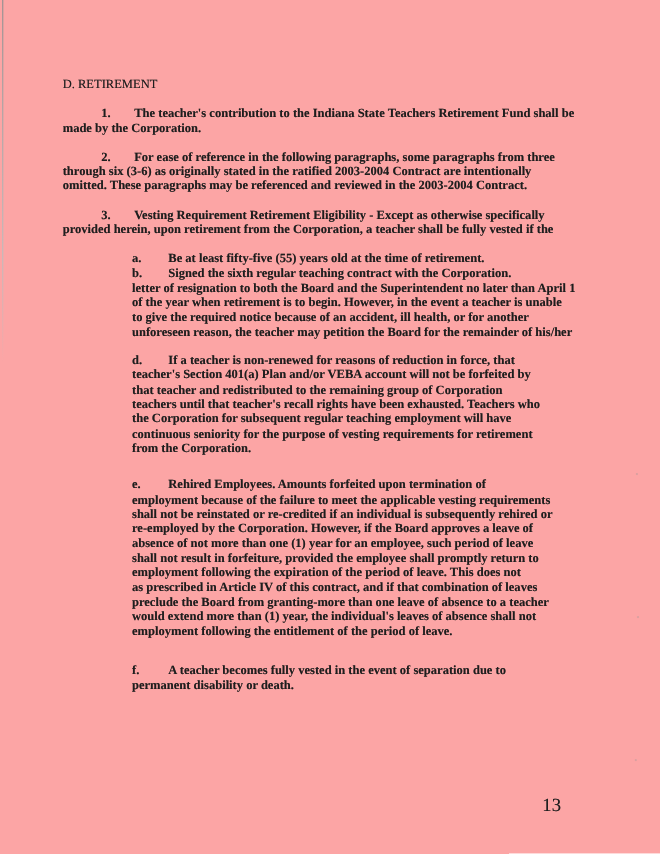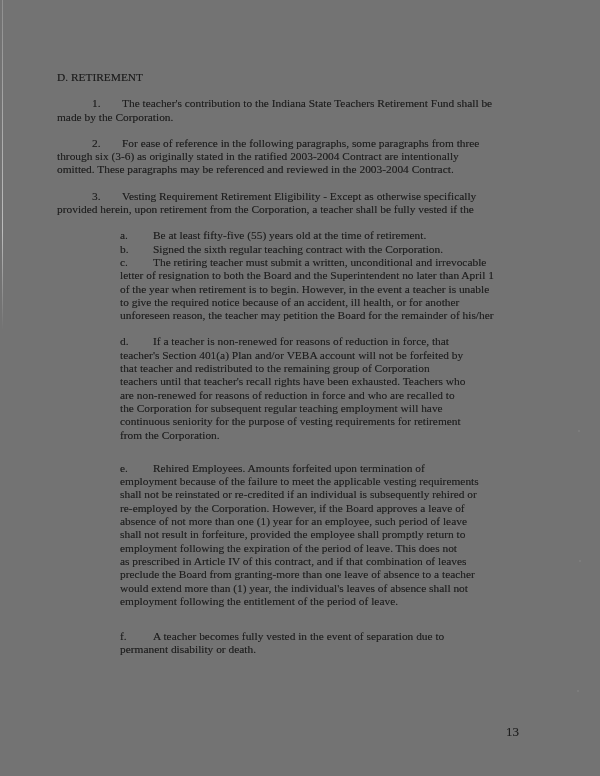--- a/index.html
+++ b/index.html
@@ -4,21 +4,21 @@
 <style>
   html, body {
     margin: 0;
     padding: 0;
     background: #ffffff;
   }
   .page {
     position: relative;
     width: 600px;
     height: 776px;
-    background: #737373;
+    background: #fca5a5;
     overflow: hidden;
     font-family: "Liberation Serif", "DejaVu Serif", serif;
     font-size: 11.4px;
     line-height: 13.3px;
     color: #1e1e1e;
   }
   
   .scan-line {
     position: absolute;
     left: 2px;
@@ -34,20 +34,21 @@
     top: 71px;
     width: 492px;
   }
   .heading {
     margin: 0 0 13px 0;
     white-space: nowrap;
     text-shadow: 0 0 0.5px rgba(30,30,30,0.5);
   }
   .para {
     margin-top: 13px;
+    font-weight: bold;
   }
   .para.tight {
     margin-top: 0;
   }
   .para.lettered {
     margin-left: 63px;
   }
   .para-e { margin-top: 20px; }
   .para-f { margin-top: 22px; }
   .pline {
@@ -58,23 +59,23 @@
     display: inline-block;
     margin-left: 35px;
     width: 30px;
   }
   .lettered .plabel {
     display: inline-block;
     width: 33px;
   }
   .pagenum {
     position: absolute;
-    left: 506px;
+    left: 493px;
     top: 725px;
-    font-size: 13px;
+    font-size: 17px;
     text-shadow: 0 0 0.5px rgba(30,30,30,0.5);
   }
   
   .speck {
     position: absolute;
     width: 2px;
     height: 2px;
     border-radius: 50%;
     background: rgba(150,150,150,0.35);
   }
@@ -107,32 +108,30 @@
     <div class="pline first-line"><span class="plabel">3.</span><span class="ptext">Vesting Requirement Retirement Eligibility - Except as otherwise specifically</span></div>
   <div class="pline">provided herein, upon retirement from the Corporation, a teacher shall be fully vested if the</div>
         </div>
         <div class="para lettered para-a">
     <div class="pline first-line"><span class="plabel">a.</span><span class="ptext">Be at least fifty-five (55) years old at the time of retirement.</span></div>
   </div>
         <div class="para lettered para-b tight">
     <div class="pline first-line"><span class="plabel">b.</span><span class="ptext">Signed the sixth regular teaching contract with the Corporation.</span></div>
   </div>
         <div class="para lettered para-c tight">
-    <div class="pline first-line"><span class="plabel">c.</span><span class="ptext">The retiring teacher must submit a written, unconditional and irrevocable</span></div>
   <div class="pline">letter of resignation to both the Board and the Superintendent no later than April 1</div>
           <div class="pline">of the year when retirement is to begin. However, in the event a teacher is unable</div>
           <div class="pline">to give the required notice because of an accident, ill health, or for another</div>
           <div class="pline">unforeseen reason, the teacher may petition the Board for the remainder of his/her</div>
         </div>
         <div class="para lettered para-d">
     <div class="pline first-line"><span class="plabel">d.</span><span class="ptext">If a teacher is non-renewed for reasons of reduction in force, that</span></div>
   <div class="pline">teacher's Section 401(a) Plan and/or VEBA account will not be forfeited by</div>
           <div class="pline">that teacher and redistributed to the remaining group of Corporation</div>
           <div class="pline">teachers until that teacher's recall rights have been exhausted. Teachers who</div>
-          <div class="pline">are non-renewed for reasons of reduction in force and who are recalled to</div>
           <div class="pline">the Corporation for subsequent regular teaching employment will have</div>
           <div class="pline">continuous seniority for the purpose of vesting requirements for retirement</div>
           <div class="pline">from the Corporation.</div>
         </div>
         <div class="para lettered para-e">
     <div class="pline first-line"><span class="plabel">e.</span><span class="ptext">Rehired Employees. Amounts forfeited upon termination of</span></div>
   <div class="pline">employment because of the failure to meet the applicable vesting requirements</div>
           <div class="pline">shall not be reinstated or re-credited if an individual is subsequently rehired or</div>
           <div class="pline">re-employed by the Corporation. However, if the Board approves a leave of</div>
           <div class="pline">absence of not more than one (1) year for an employee, such period of leave</div>

